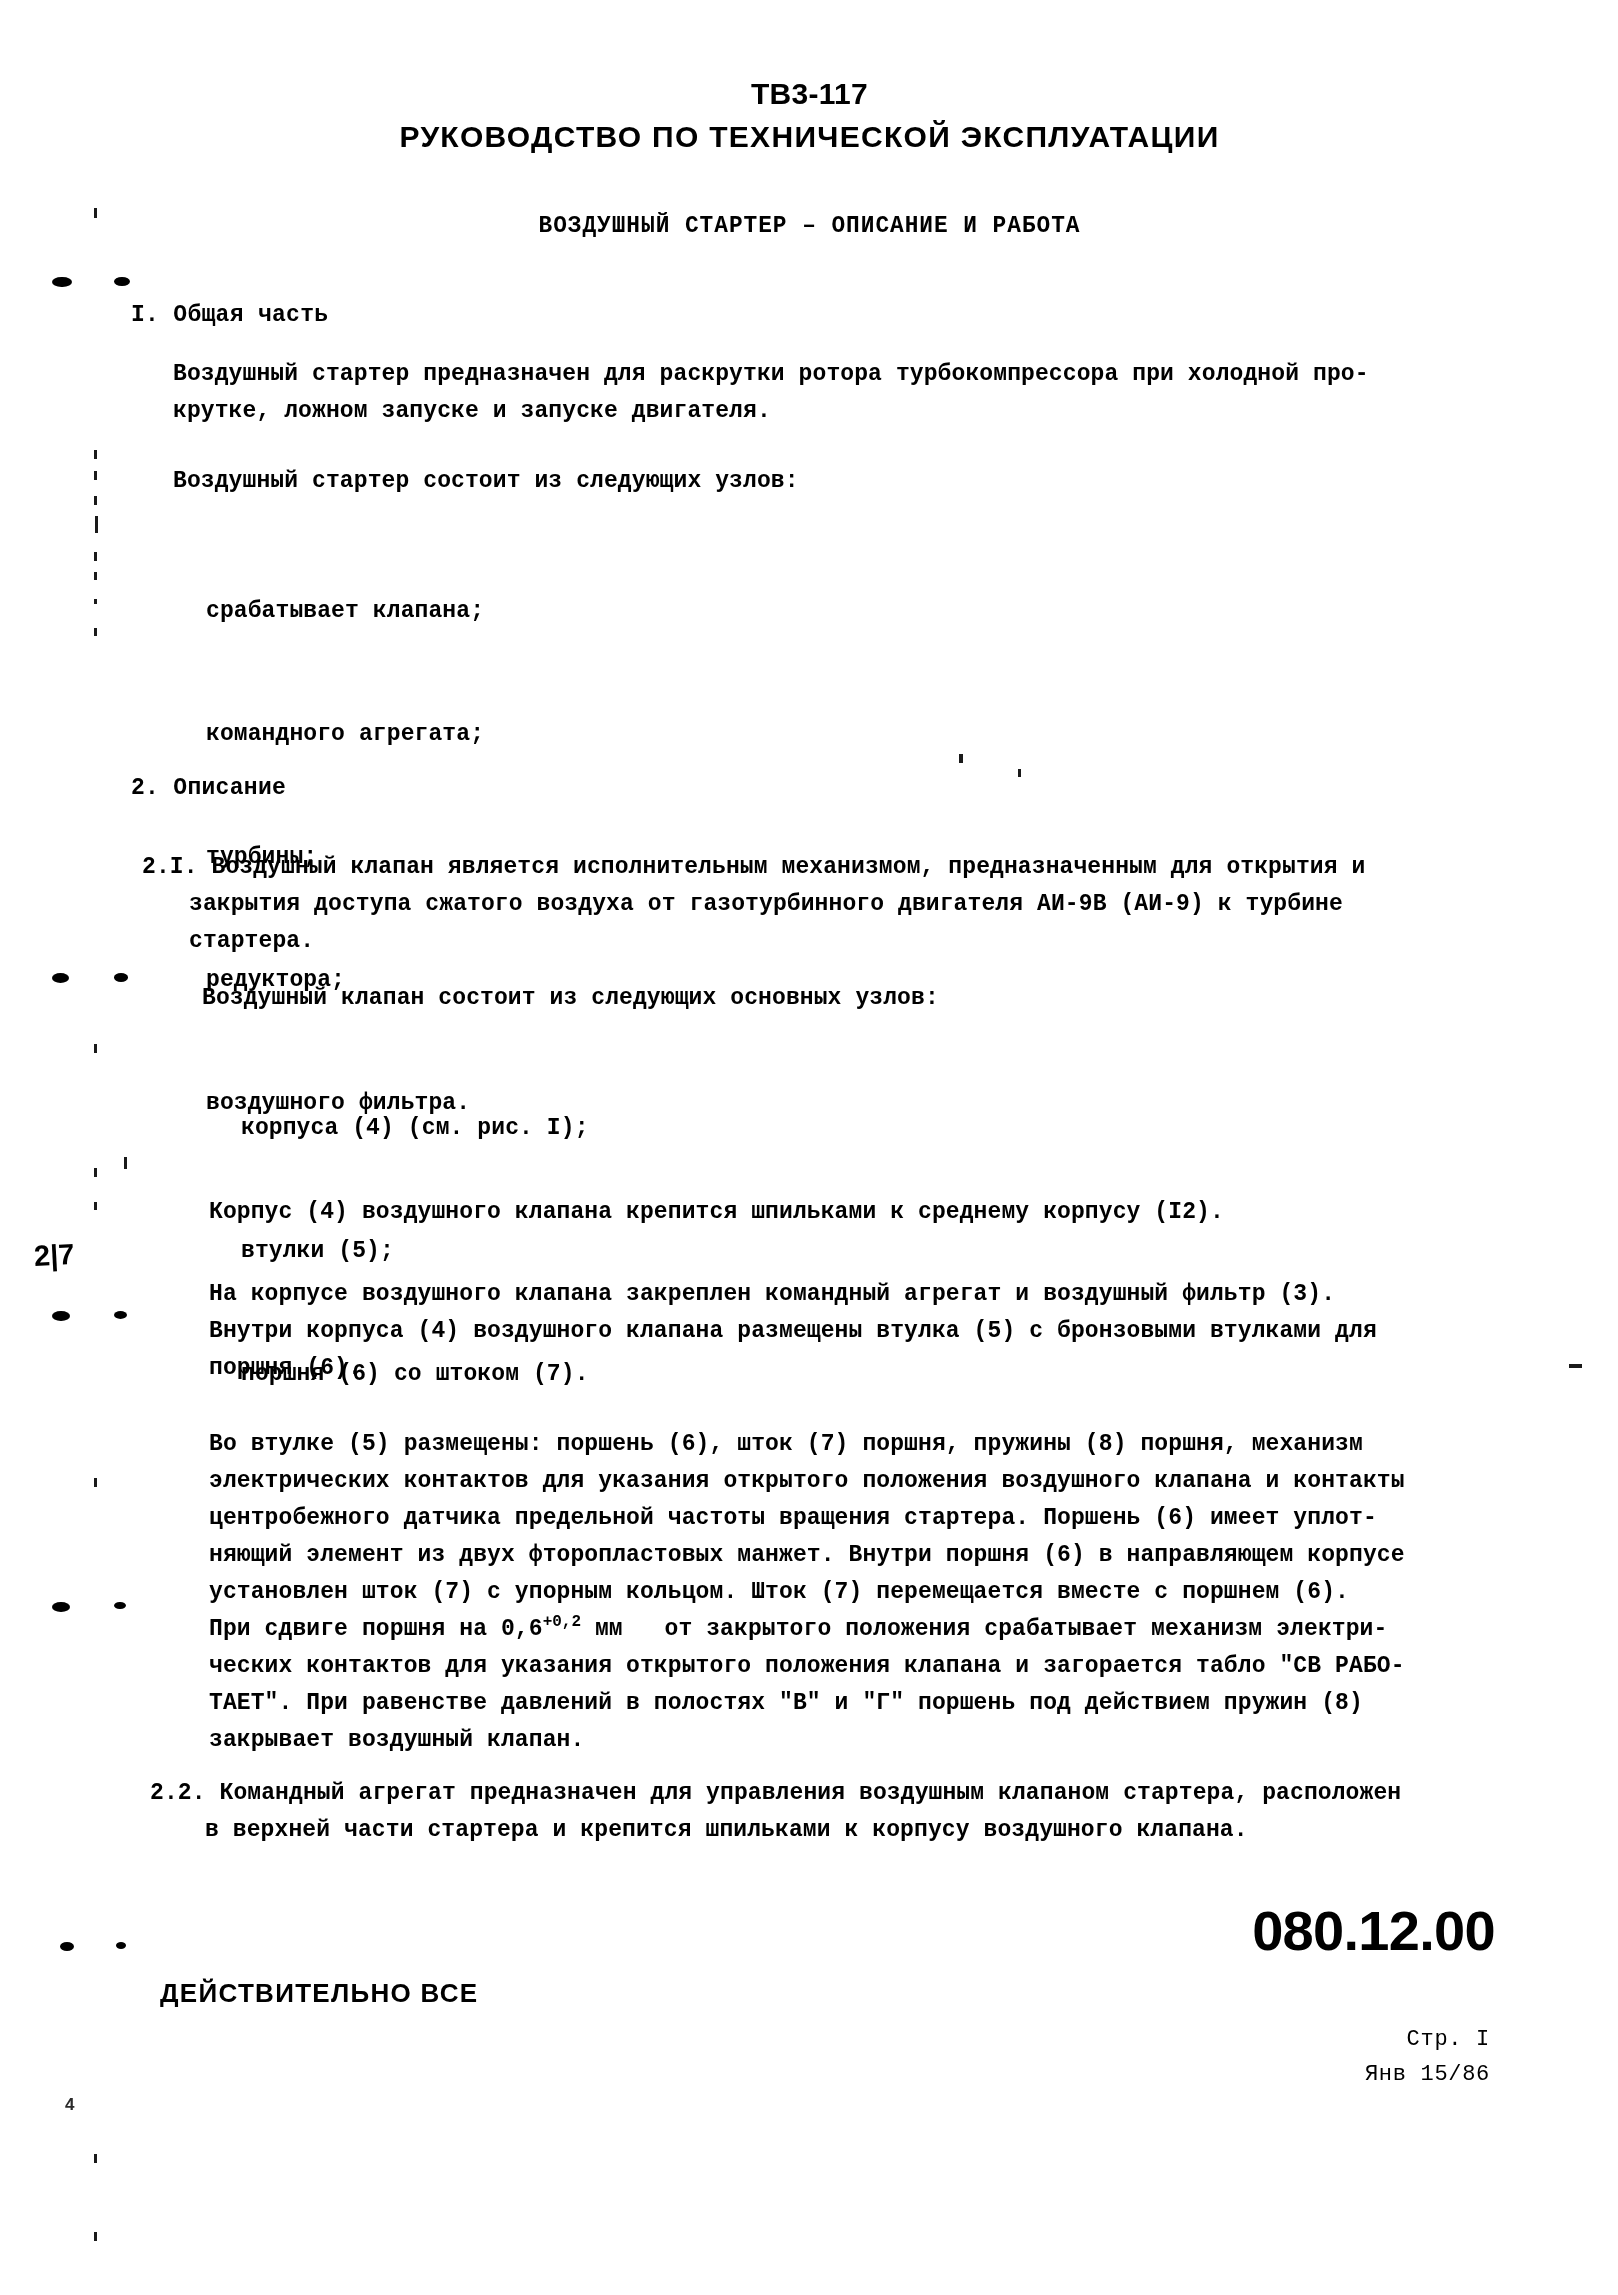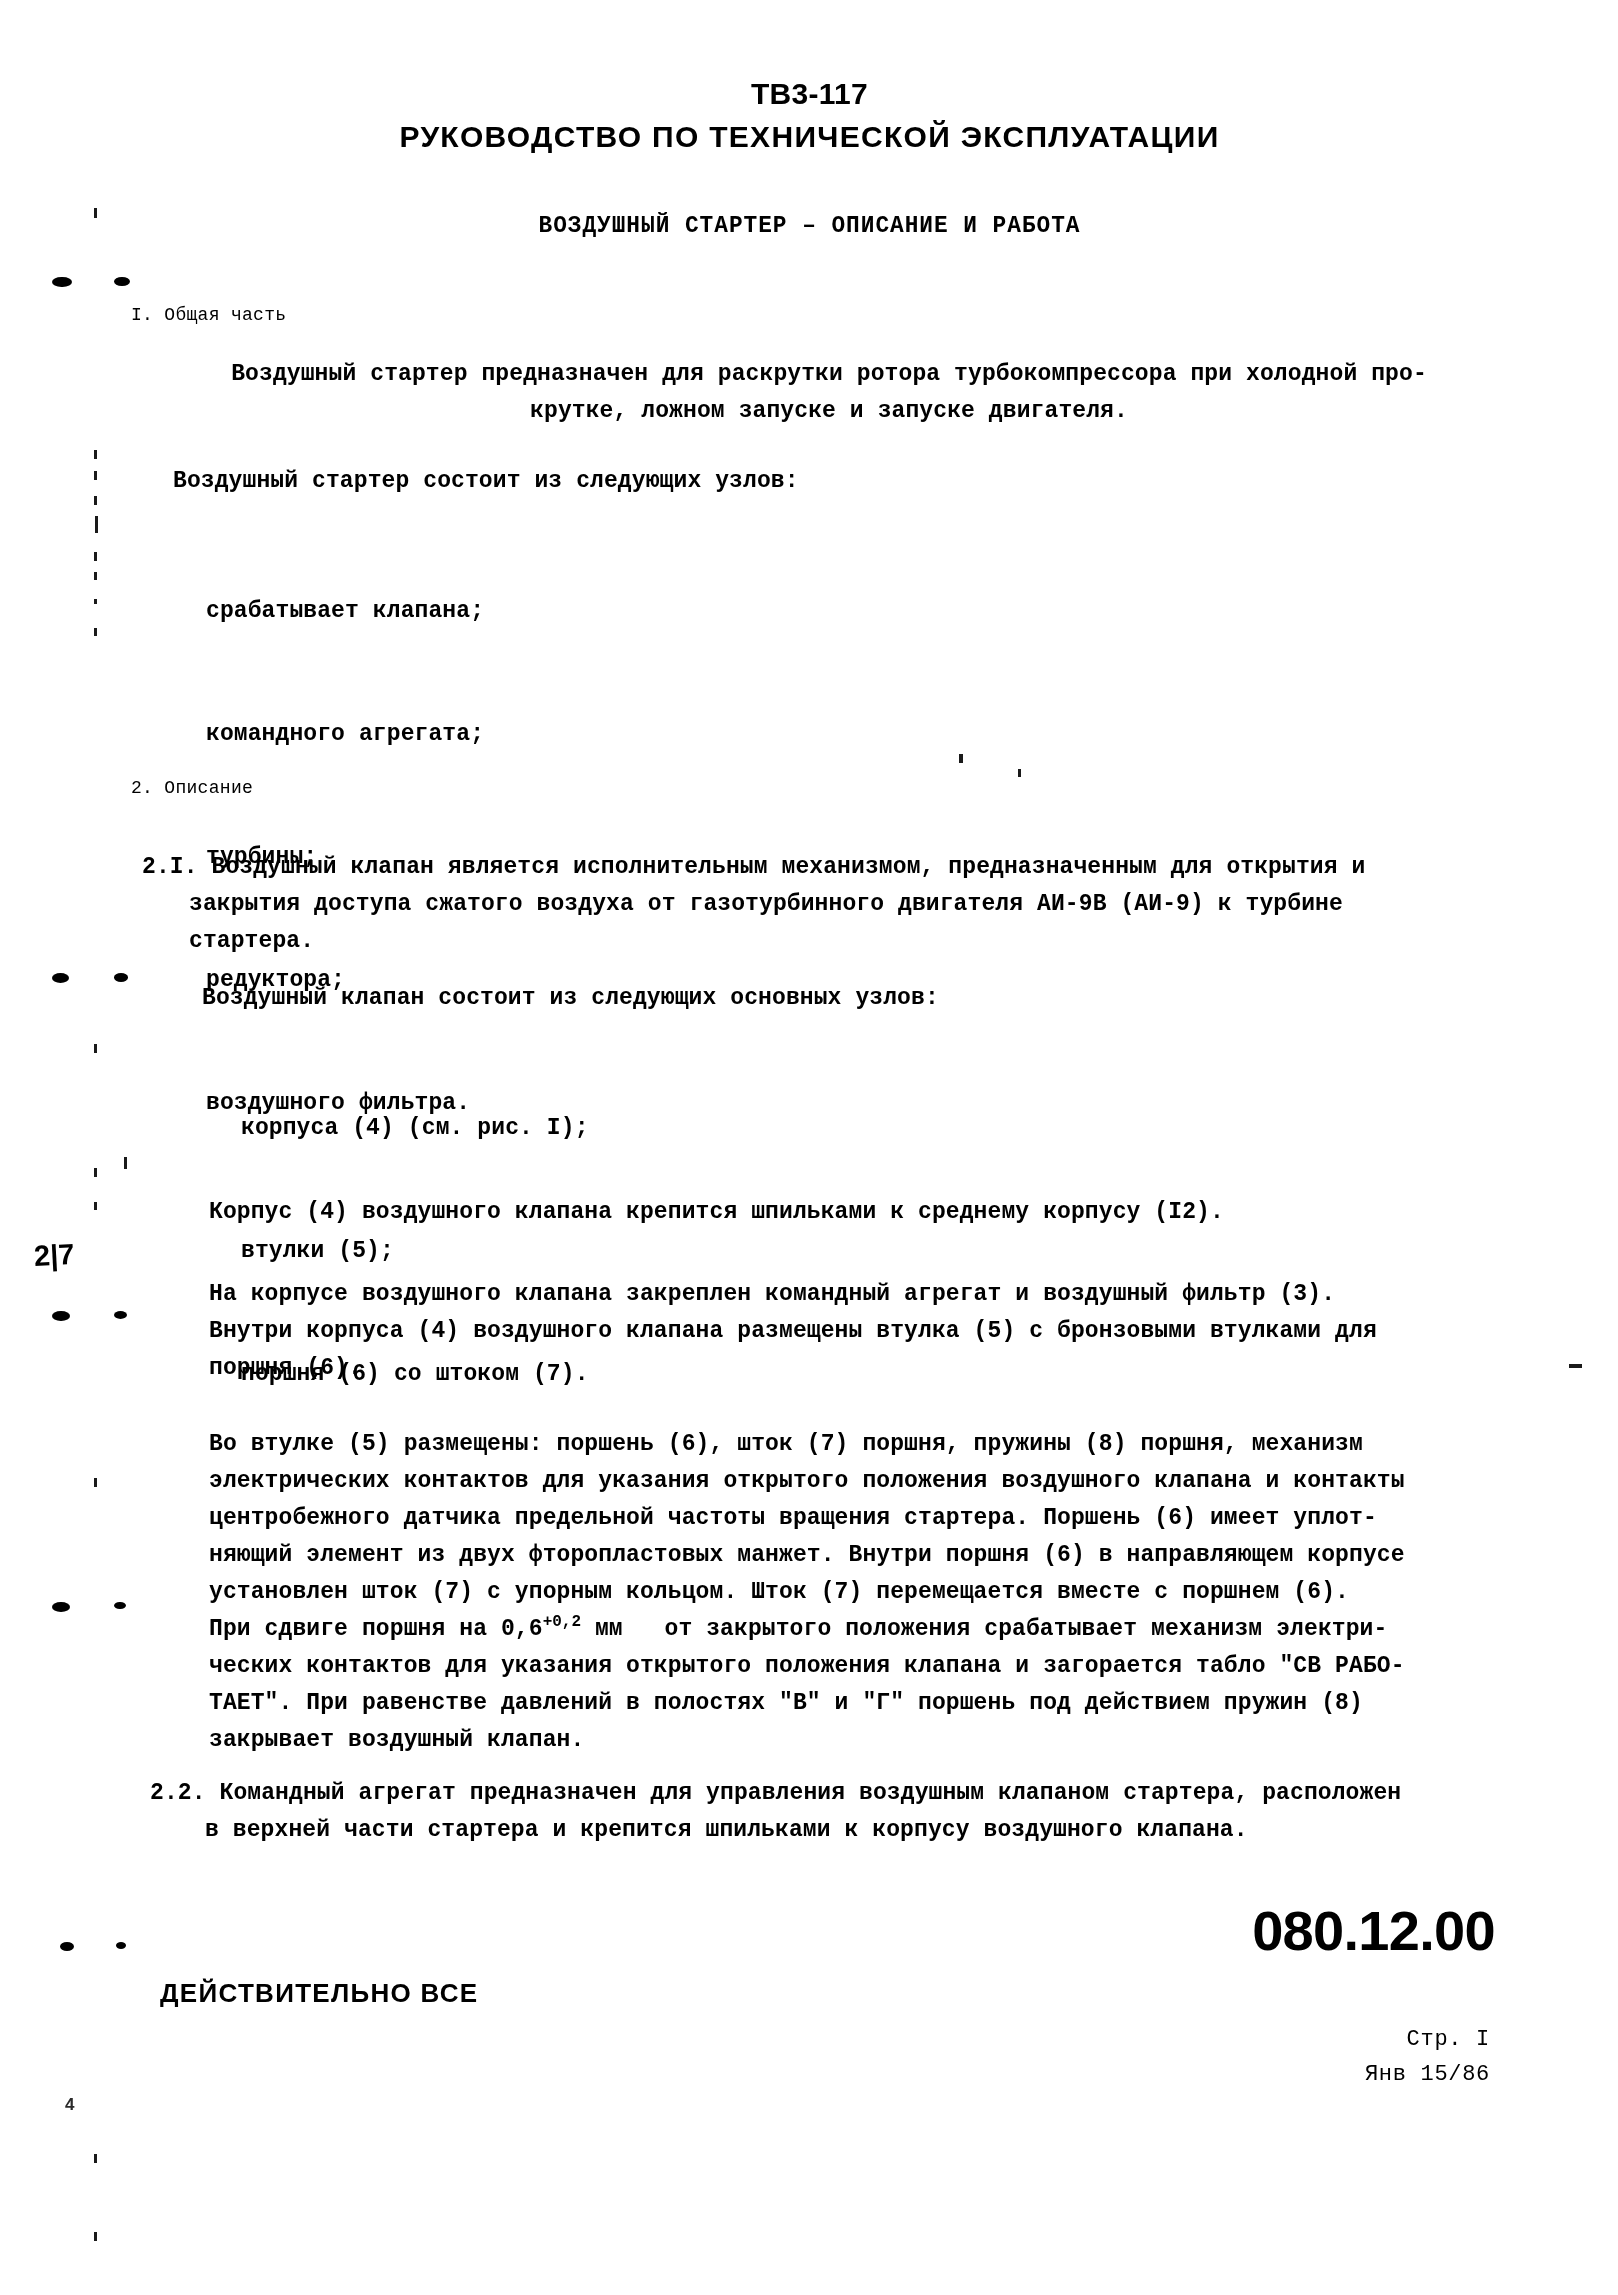--- a/index.html
+++ b/index.html
@@ -55,27 +55,27 @@
   
   .blk {
     position: absolute;
     font-size: 23px;
     line-height: 37px;
     letter-spacing: 0.1px;
     white-space: pre-wrap;
     font-weight: 600;
   }
   .heading-num {
-    font-size: 18px;
-    font-weight: 400;
+    font-size: 23px;
+    font-weight: 700;
     letter-spacing: 0.3px;
   }
 
   .sec1-head   { top: 297px;  left: 131px; }
-  .para1       { top: 356px;  left: 173px; width: 1312px; text-align: center; }
+  .para1       { top: 356px;  left: 173px; width: 1312px; }
   .lead1       { top: 463px;  left: 173px; }
   .list1       { top: 509px;  left: 206px; line-height: 41px; }
 
   .sec2-head   { top: 770px; left: 131px; }
   .para21      { top: 830px; left: 142px; width: 1351px; }
   .lead2       { top: 980px; left: 202px; }
   .list2       { top: 1026px; left: 241px; line-height: 41px; }
 
   .para-corp   { top: 1194px; left: 209px; }
   .para-filter { top: 1276px; left: 209px; width: 1312px; }

